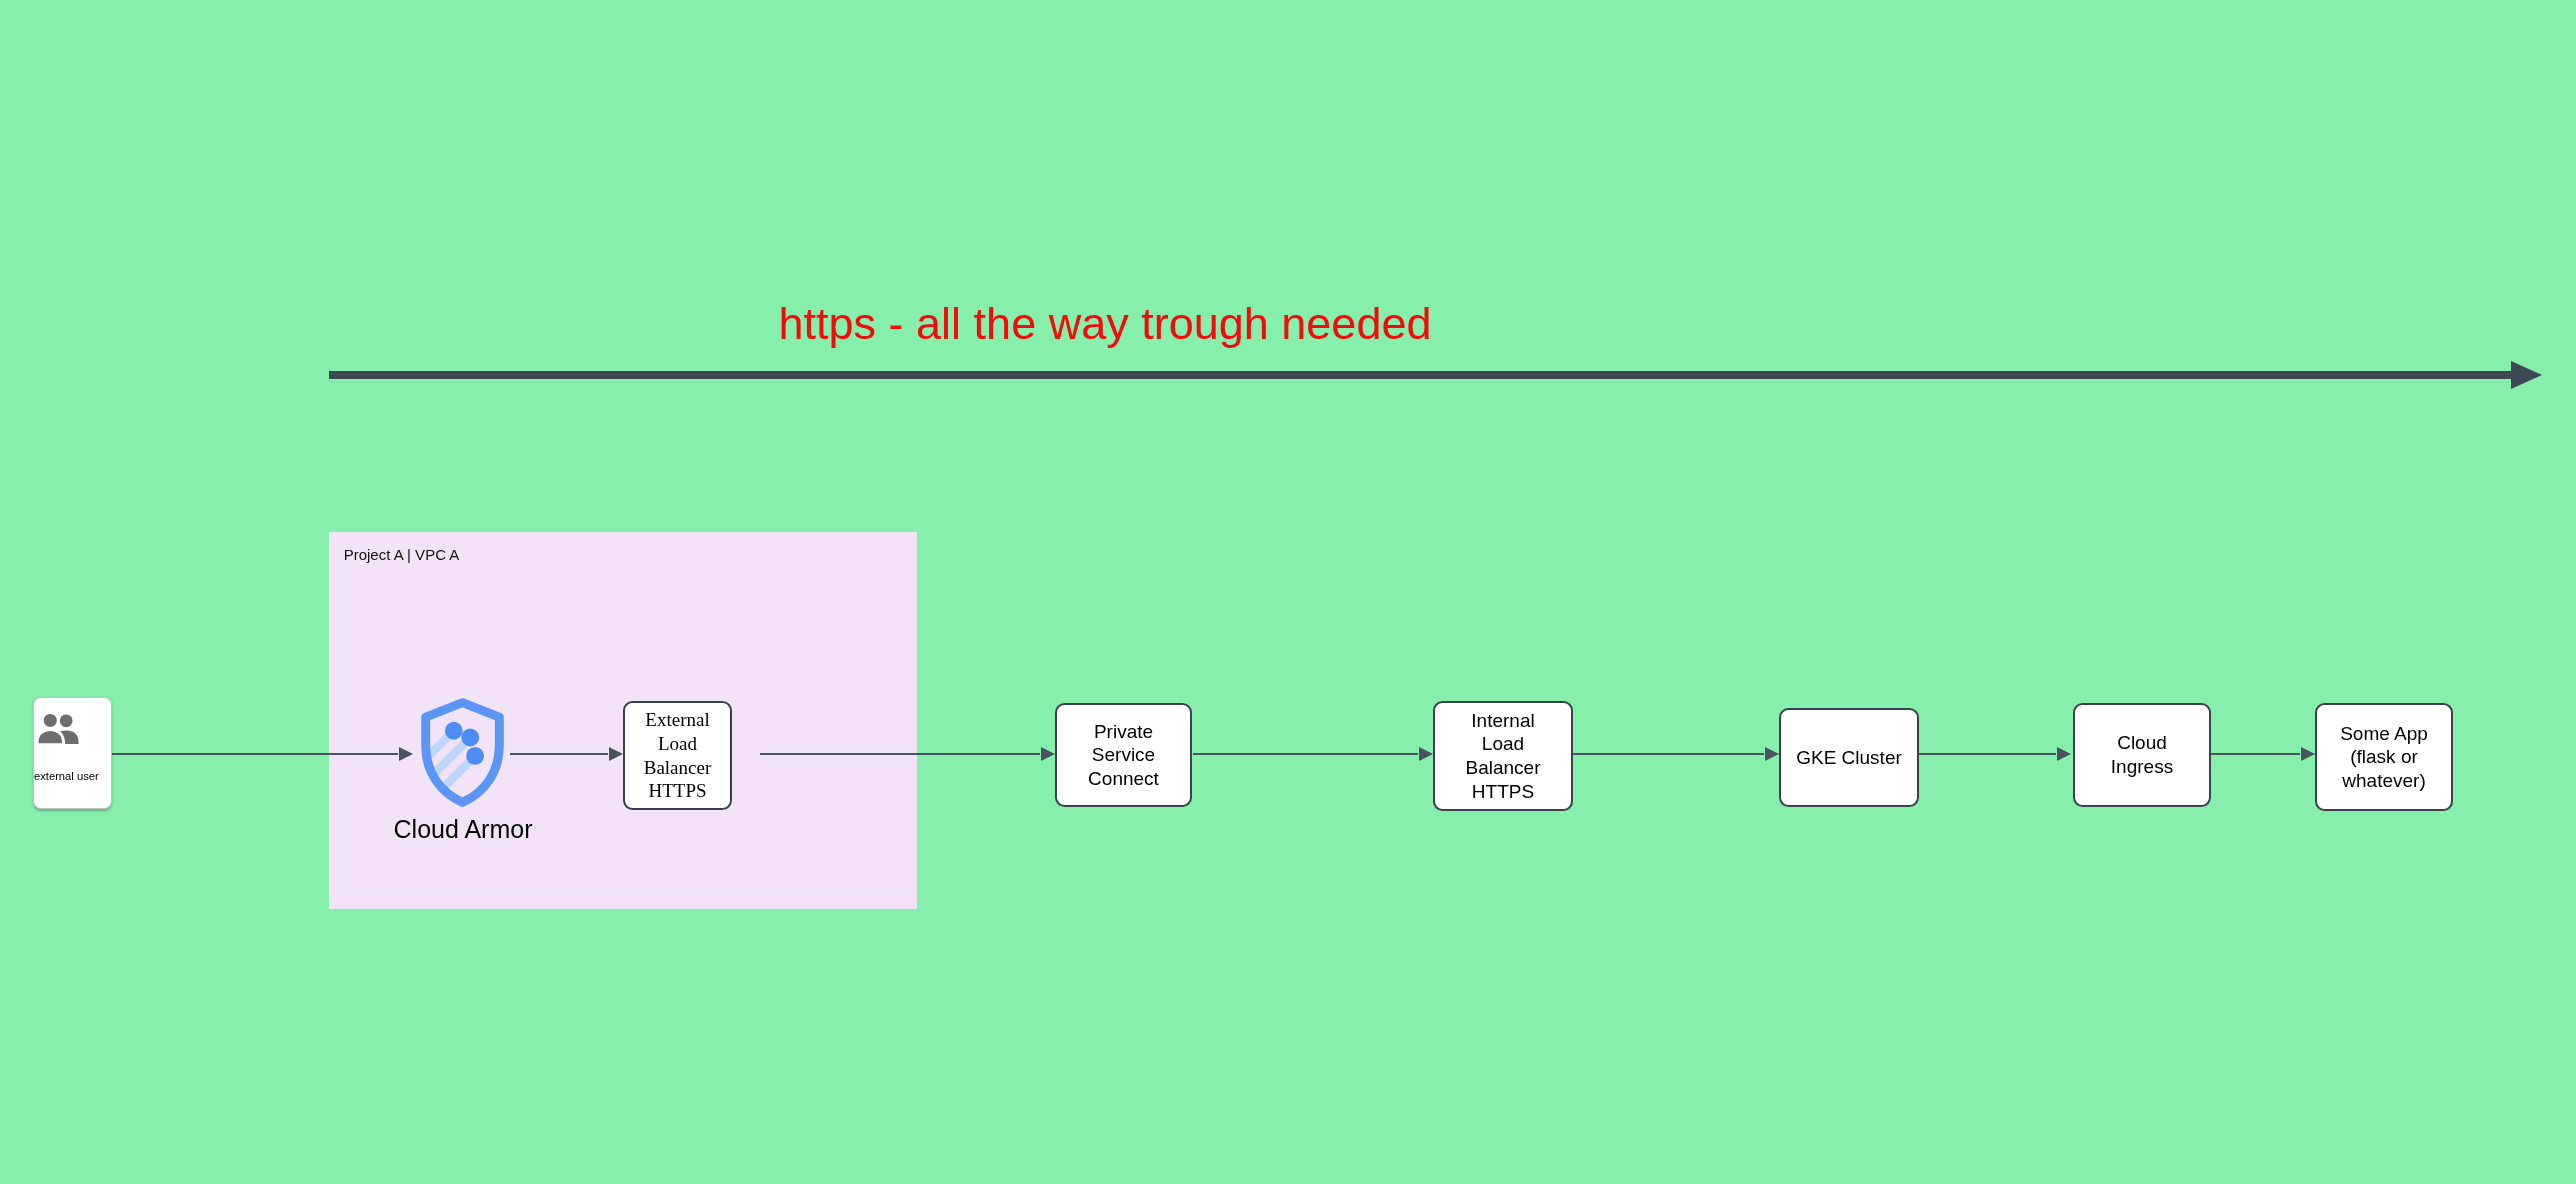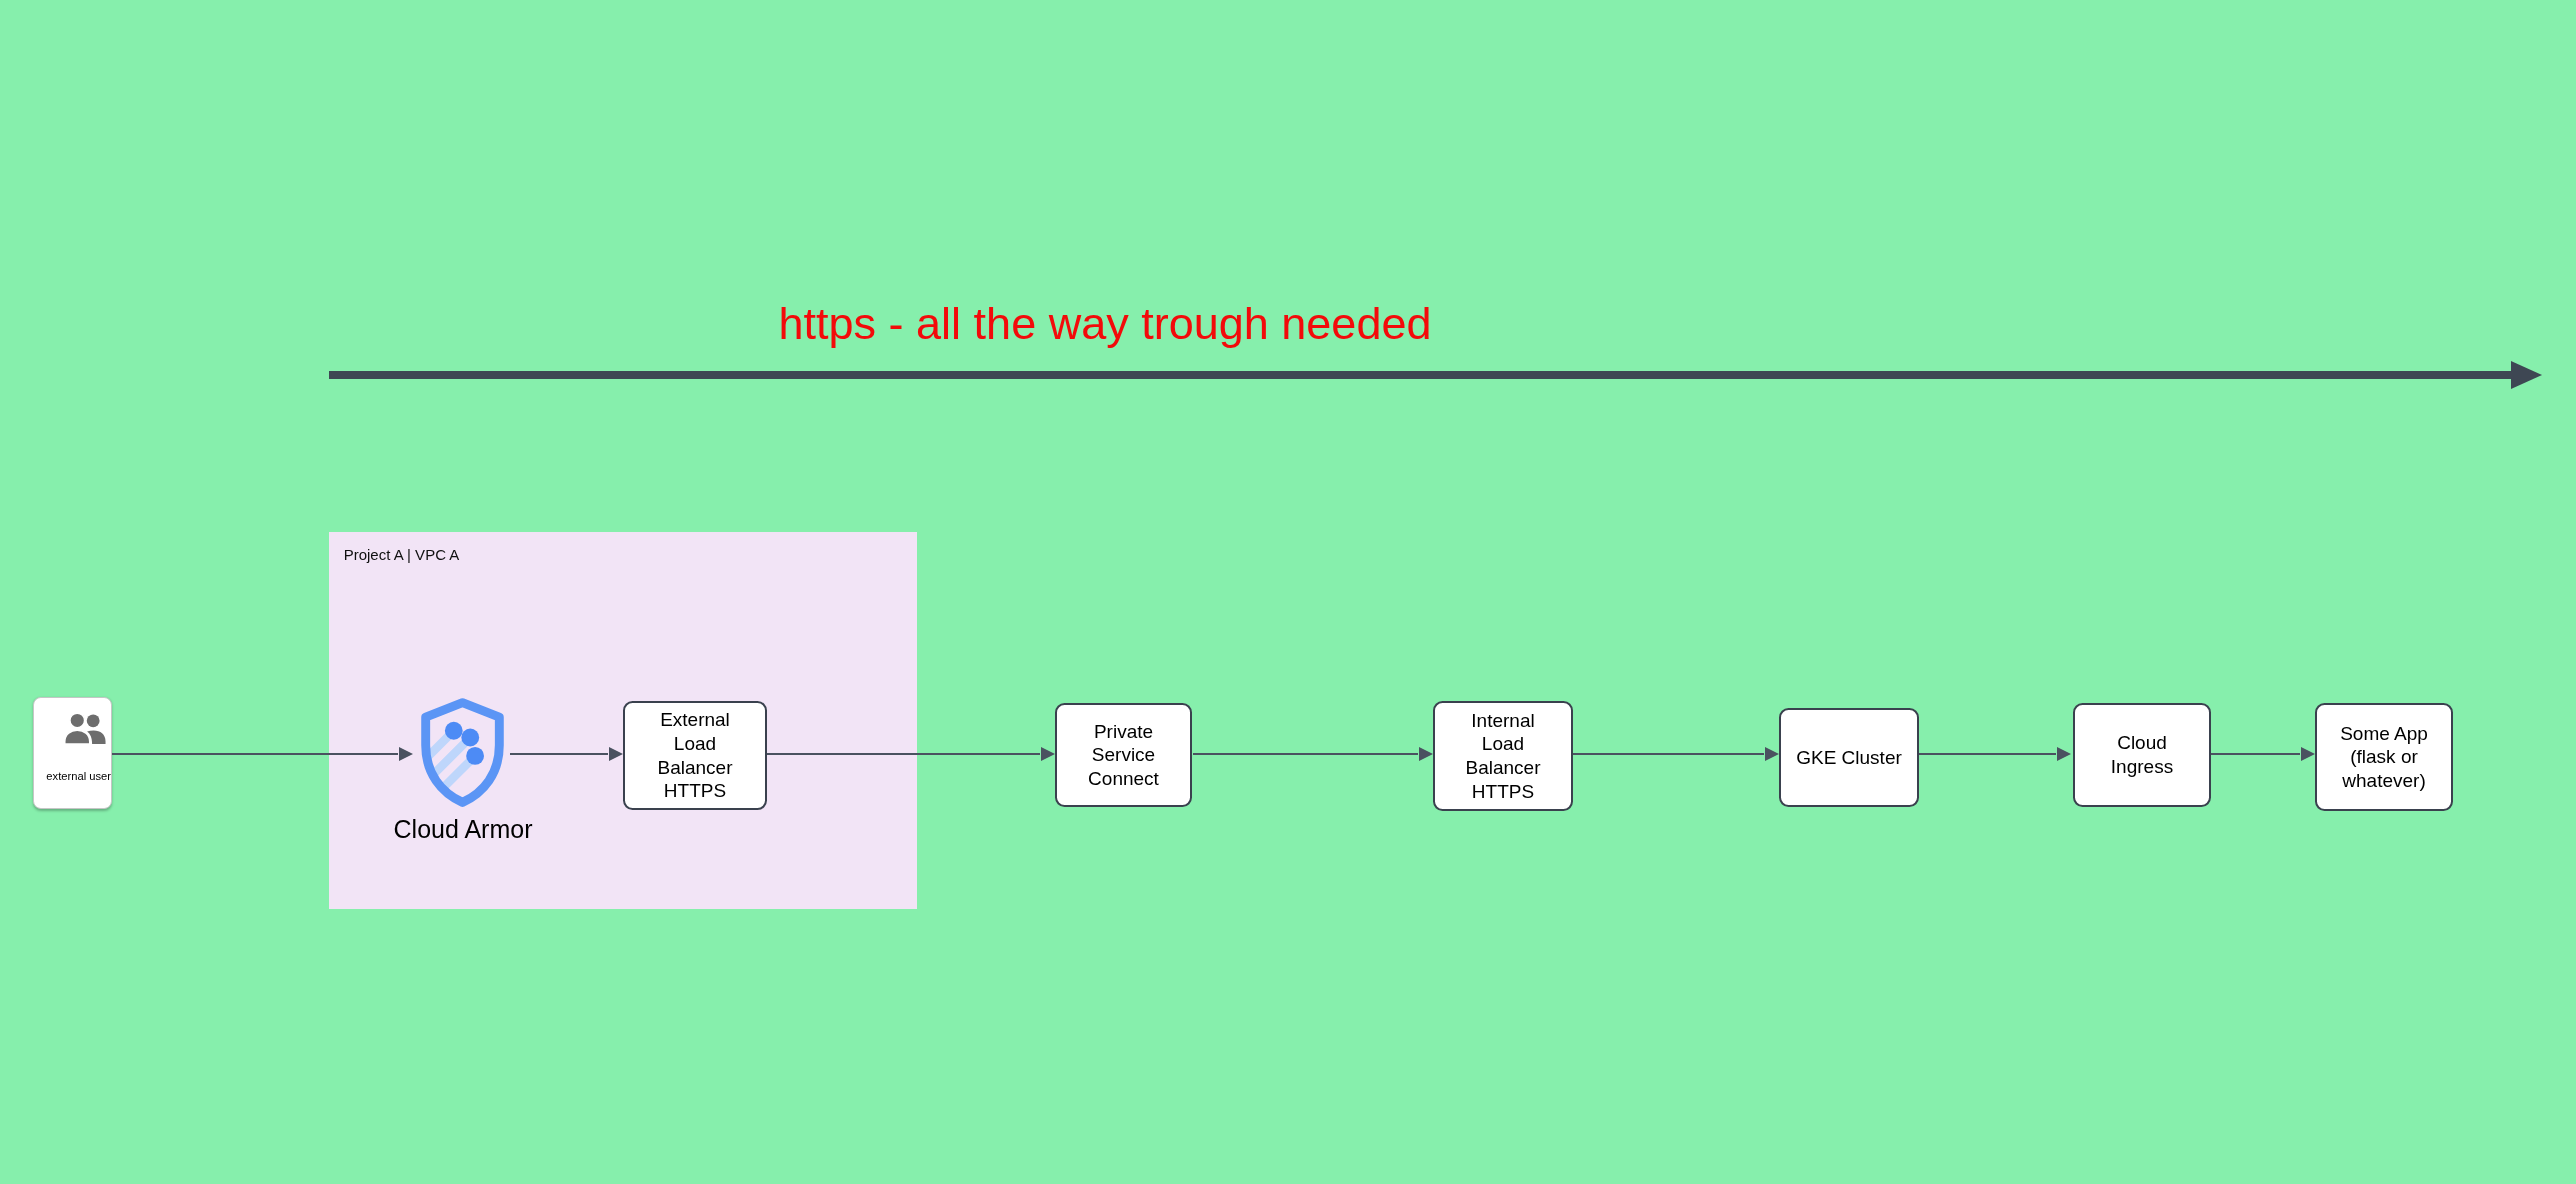--- a/index.html
+++ b/index.html
@@ -38,21 +38,21 @@
   .connector{position:absolute;height:1.7px;background:#4a5260;}
   .connector::after{
     content:"";position:absolute;right:-14.7px;top:-6px;width:0;height:0;
     border-left:14.7px solid #4a5260;border-top:7px solid transparent;border-bottom:7px solid transparent;
   }
   
   .actor{
     position:absolute;left:33px;top:697px;width:79px;height:112px;background:#fff;
     border:1.3px solid #c6c6c6;border-radius:7.8px;box-sizing:border-box;
     box-shadow:0 1.7px 2.6px rgba(0,0,0,0.25);
-    display:flex;flex-direction:column;align-items:flex-end;justify-content:flex-start;
+    display:flex;flex-direction:column;align-items:flex-start;justify-content:flex-start;
   }
   .actor svg{margin-top:14px;width:50px;height:36px;}
   .actor-label{font-size:11.2px;color:#000;margin-top:22.4px;white-space:nowrap;}
   
   .cloud-armor{position:absolute;left:416px;top:696px;width:93px;height:114px;}
   .cloud-armor svg{width:93px;height:114px;display:block;}
   .cloud-armor-label{
     position:absolute;left:463px;top:815px;transform:translateX(-50%);
     font-size:25px;color:#000;white-space:nowrap;
   }
@@ -113,21 +113,21 @@
       <g fill="#4d8bf5">
         <circle cx="19.5" cy="17.5" r="4.6"></circle>
         <circle cx="28" cy="21" r="4.6"></circle>
         <circle cx="30.5" cy="30.5" r="4.6"></circle>
       </g>
       <path d="M24 3 L43 10.5 L43 25 C43 39.5 35 49.5 24 54.5 C13 49.5 5 39.5 5 25 L5 10.5 Z" fill="none" stroke="#5b95f5" stroke-width="4.6" stroke-linejoin="round"></path>
     </svg>
   </div>
   <div class="cloud-armor-label">Cloud Armor</div>
 
-  <div class="node" style="left:623px;top:701px;width:144px;height:109px;">
+  <div class="node" style="left:623px;top:701px;width:109px;height:109px;font-family:Liberation Serif, serif;">
     <span class="node-label">External
 Load
 Balancer
 HTTPS</span>
   </div>
 
   <div class="node" style="left:1055px;top:703px;width:137px;height:104px;">
     <span class="node-label">Private
 Service
 Connect</span>

